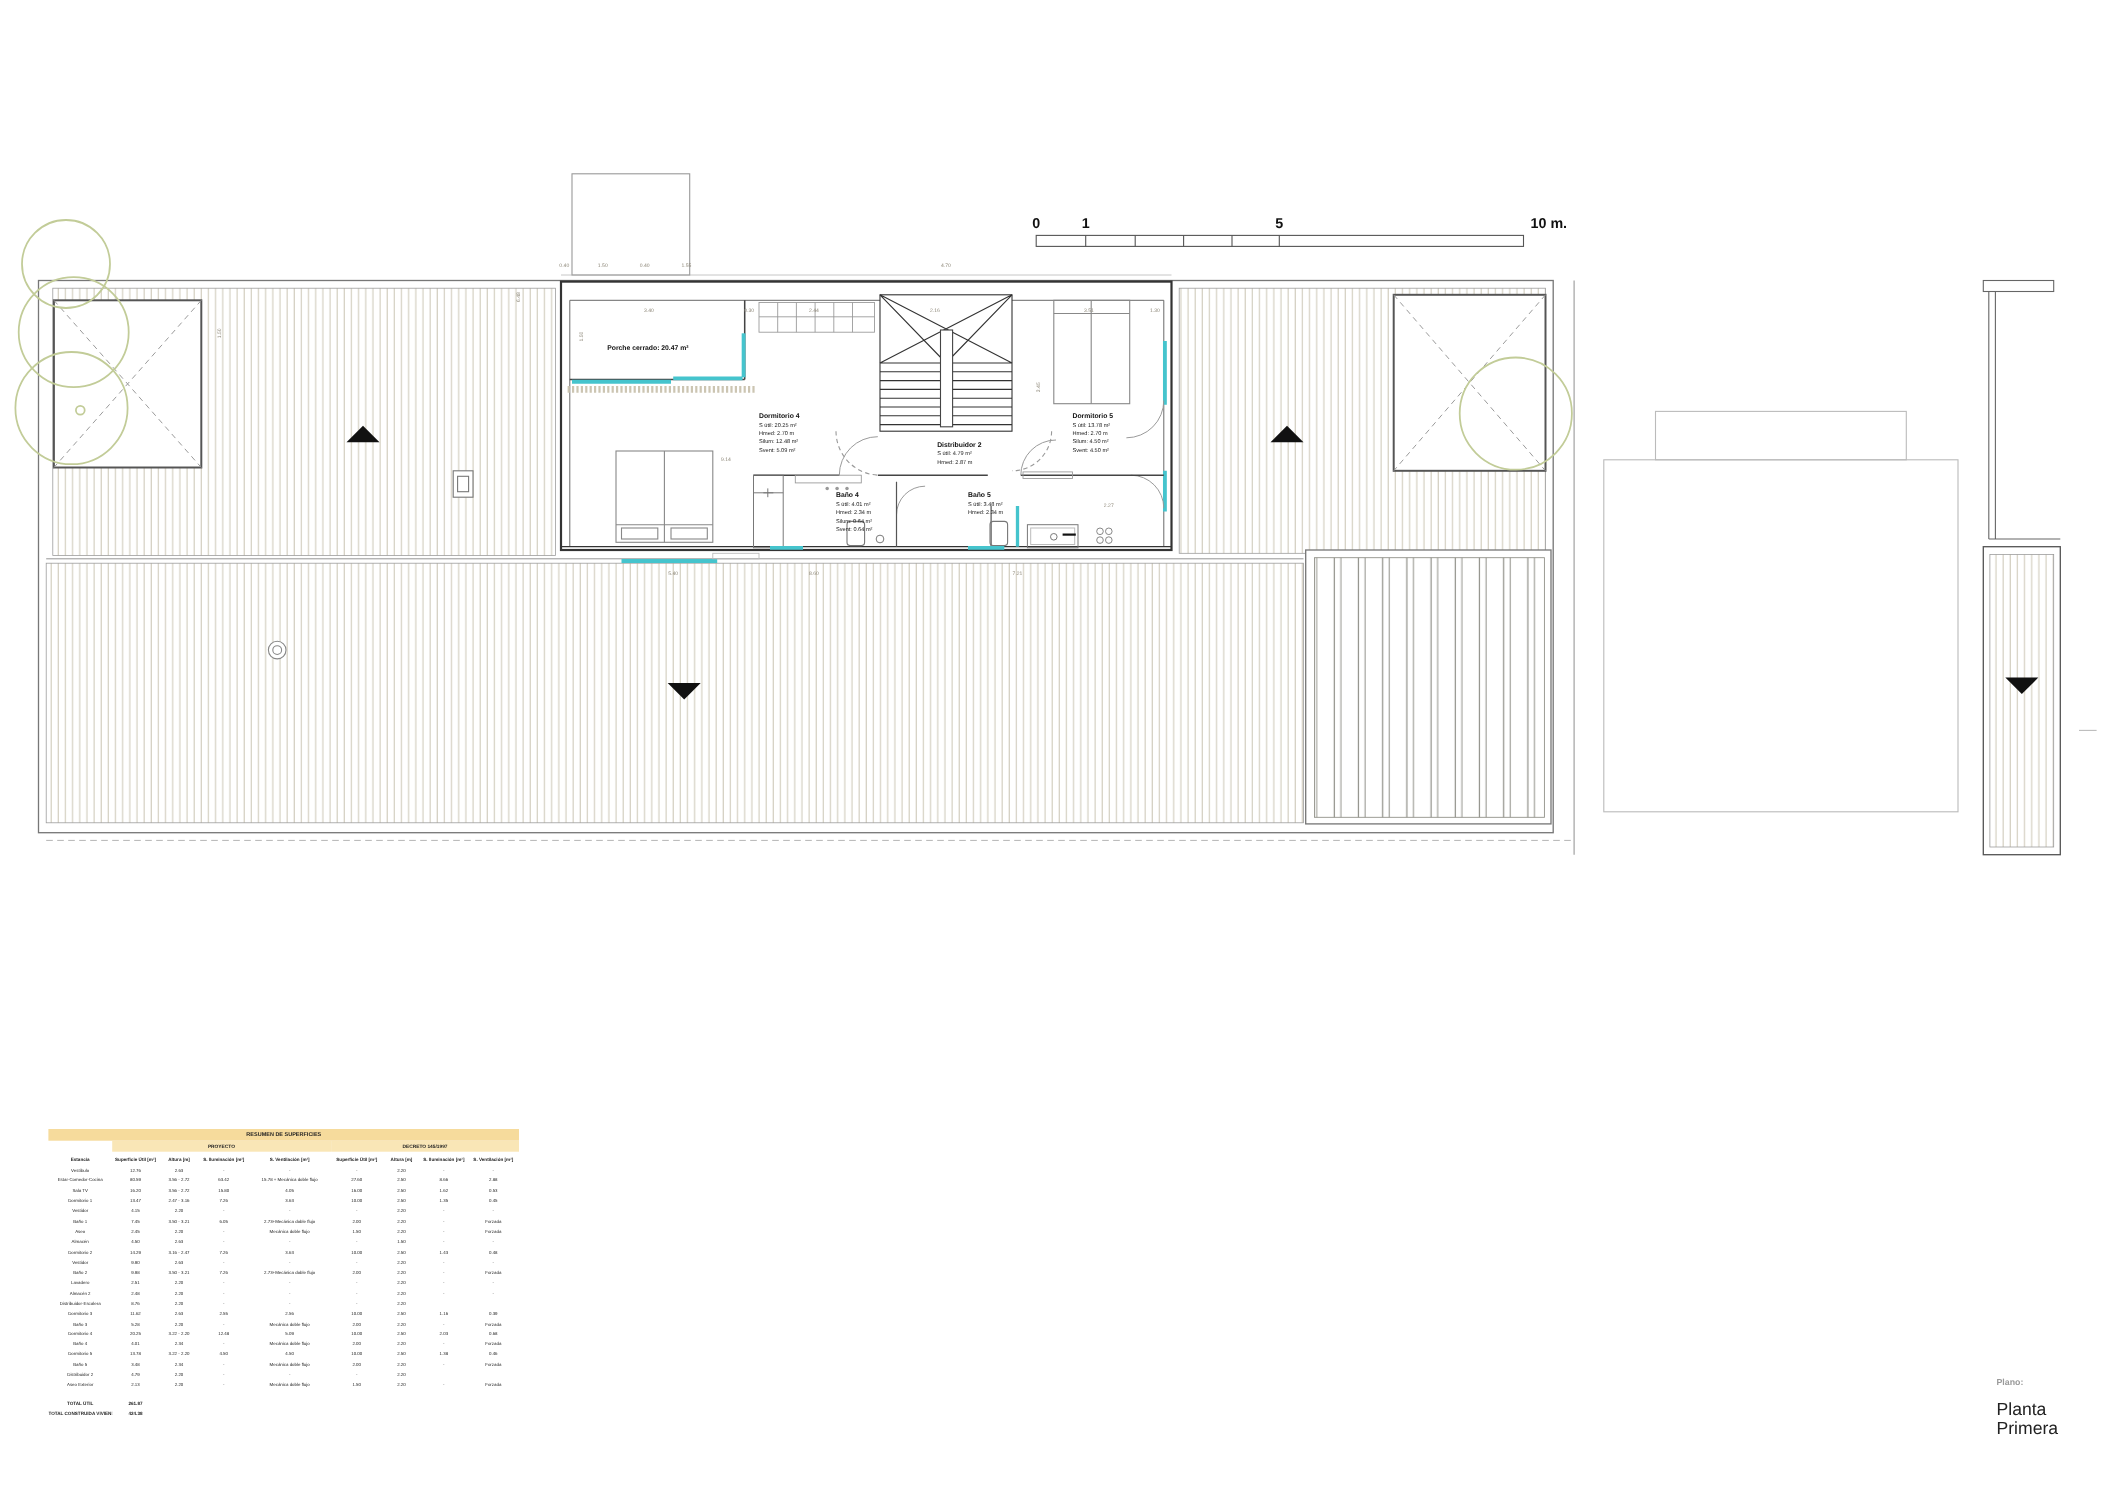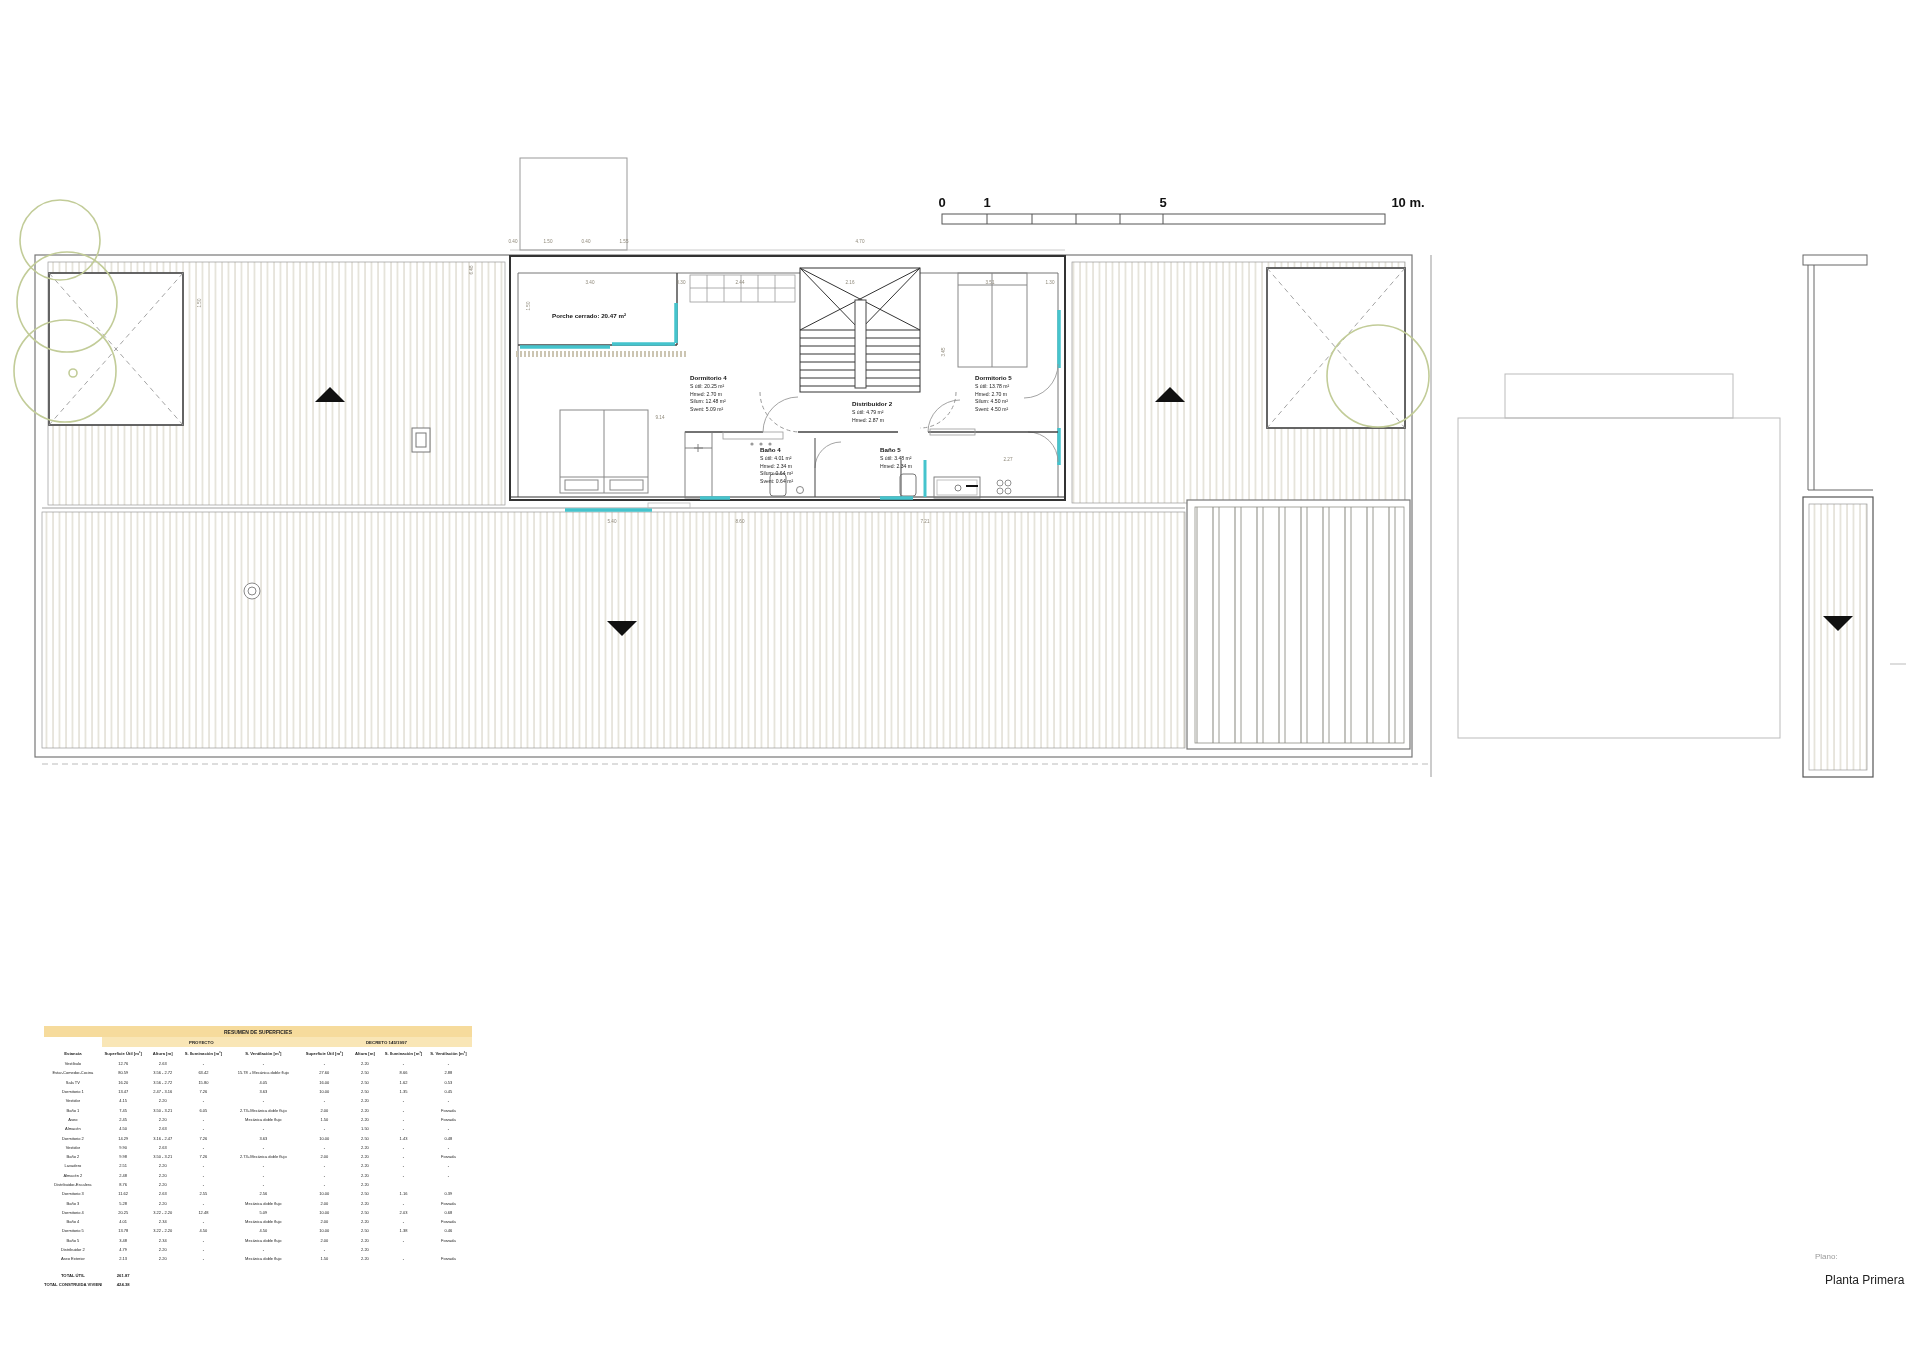--- a/index.html
+++ b/index.html
@@ -15,22 +15,22 @@
   .stable{width:100%;border-collapse:collapse;table-layout:fixed;}
   .stable td{padding:0;text-align:center;color:#222;font-size:4px;height:9.3px;
              overflow:hidden;white-space:nowrap;}
   .t-title td{background:#f6db9c;font-weight:bold;font-size:5px;height:11px;}
   .t-band td.band{background:#f9e6b6;font-weight:bold;font-size:4.4px;height:10px;}
   .t-head td{font-weight:bold;font-size:4.2px;height:12px;}
   .t-gap td{height:7px;}
   .t-total td{font-weight:bold;font-size:4.2px;height:9.5px;}
   
   #titleblock{position:absolute;left:1815px;top:1252px;}
-  #plan-label{font-size:8px;color:#9a9a9a;margin:0 0 12px 0;}
-  #plan-name{font-size:12px;color:#222;margin:10px;}
+  #plan-label{font-size:8px;color:#9a9a9a;margin:0 0 12px 0;font-weight:bold;}
+  #plan-name{font-size:16px;color:#222;margin:0;}
 </style>
 </head>
 <body>
 
 <div id="canvas">
 
 <svg id="plan" width="1920" height="1357" viewBox="0 0 1920 1357">
   <defs>
     <pattern id="hatch" width="6.5" height="10" patternUnits="userSpaceOnUse">
       <path d="M1,0V10" stroke="#cbc5b3" stroke-width="0.9"></path>

